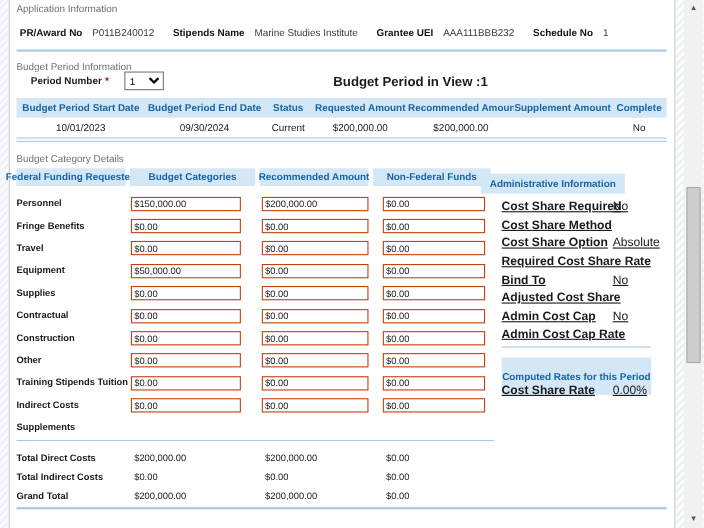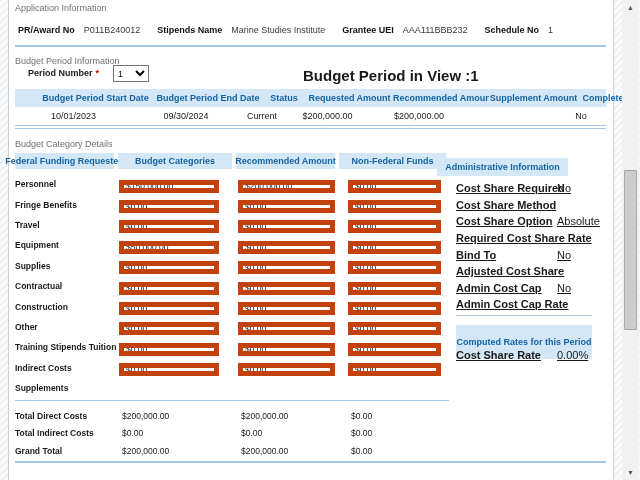--- a/index.html
+++ b/index.html
@@ -21,42 +21,42 @@
   
   .app-fields { left:9px; top:25px; display:flex; align-items:baseline; font-size:9px; white-space:nowrap; }
   .app-fields .fl { font-weight:bold; margin-right:9px; color:#111; }
   .app-fields .fv { margin-right:17px; color:#3a3a3a; }
 
   
   .period-label { left:19px; top:68px; font-size:9px; font-weight:bold; white-space:nowrap; }
   .req { color:#cc0000; font-weight:bold; margin-left:3px; }
   .period-select { left:104px; top:65px; width:36px; height:17px; font-size:9px;
     border:1px solid #767676; background:#fff; font-family:"Liberation Sans", sans-serif; }
-  .in-view { left:294px; top:67px; font-size:15px; font-weight:bold; white-space:nowrap; }
+  .in-view { left:294px; top:67px; font-size:12px; font-weight:bold; white-space:nowrap; }
 
   
   .bp-head { left:6px; top:89px; width:591px; height:18px; display:grid;
     grid-template-columns:117px 108px 44px 87px 96px 89px 50px;
-    background:#d4e7f6; align-items:center;padding-left:22px; }
+    background:#d4e7f6; align-items:center; }
   .bp-head span { text-align:center; color:#1464a5; font-weight:bold; font-size:9px; white-space:nowrap; overflow:hidden; }
   .bp-row { left:6px; top:108px; width:591px; height:16px; display:grid;
     grid-template-columns:117px 108px 44px 87px 96px 89px 50px;
     align-items:center; font-size:9px; }
   .bp-row span { text-align:center; white-space:nowrap; }
   .dbl-line { left:6px; top:125px; width:591px; height:4px;
     border-top:1px solid #a6c9e8; border-bottom:1px solid #a6c9e8; }
 
   
   .cat-head { left:6px; top:153px; display:grid; grid-template-columns:99px 114px 99px 107px; gap:4px; }
   .cat-head span { background:#d4e7f6; height:16px; display:flex; align-items:center; justify-content:center;
     color:#1464a5; font-weight:bold; font-size:9px; white-space:nowrap; }
   .cat-rows { left:6px; top:174px; width:440px; }
   .cat-row { display:grid; grid-template-columns:104px 119px 110px 103px; height:20.4px; align-items:center; }
   .cat-row .lab { font-weight:bold; font-size:8.5px; white-space:nowrap; }
-  .cat-row input { height:13px; font-size:8.5px; border:5px solid #c2410c; padding:0 2px;
+  .cat-row input { height:13px; font-size:8.5px; border:1px solid #c2410c; padding:0 2px;
     font-family:"Liberation Sans", sans-serif; color:#1a1a1a; background:#fff; }
   .cat-row .c2 input { width:100px; } .cat-row .c3 input { width:97px; } .cat-row .c4 input { width:93px; }
   .cat-div { left:6px; top:400px; width:434px; height:1px; }
 
   
   .totals { left:6px; top:407px; width:440px; }
   .tot-row { display:grid; grid-template-columns:104px 119px 110px 103px; height:17.6px; align-items:center; font-size:8.5px; }
   .tot-row .lab { font-weight:bold; white-space:nowrap; }
   .tot-row .val { padding-left:3px; white-space:nowrap; }
   .bottom-line { left:6px; top:461px; width:591px; height:2px; }

